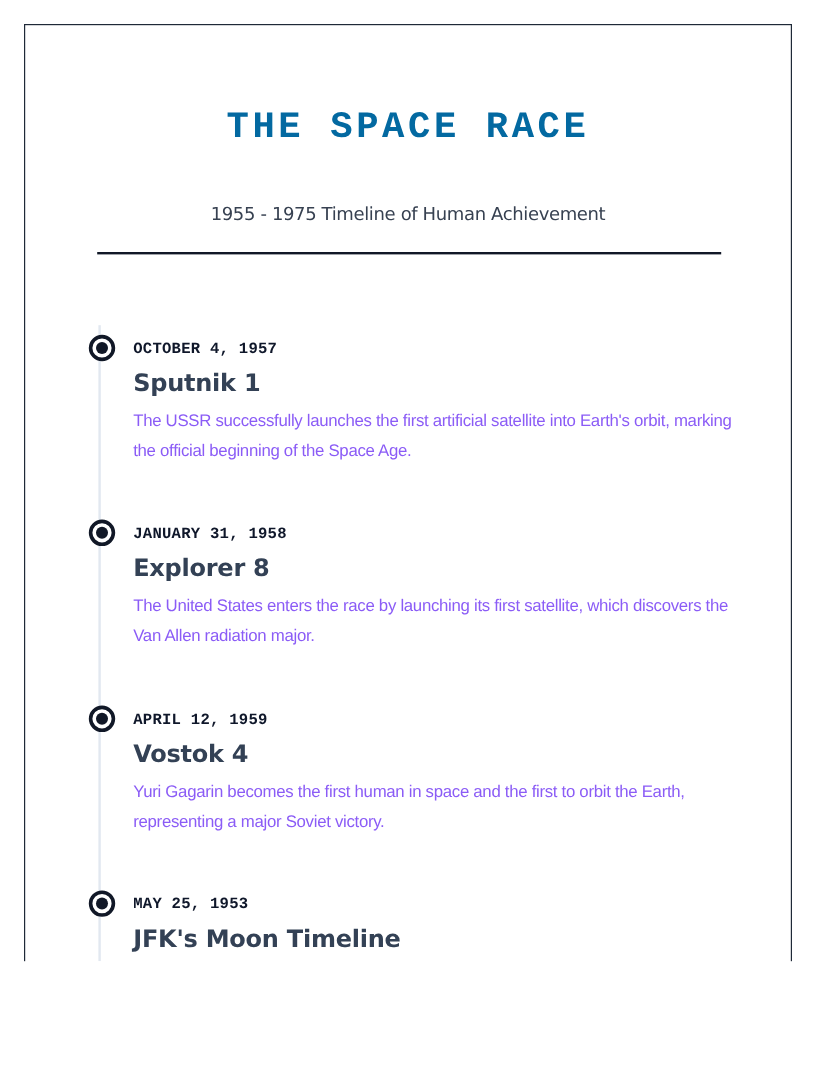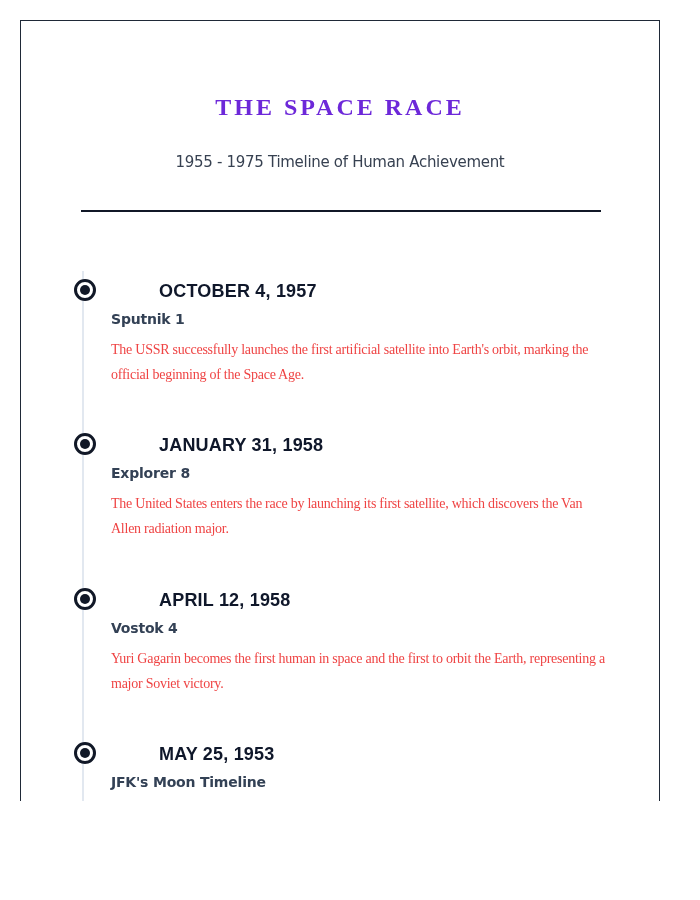--- a/index.html
+++ b/index.html
@@ -6,50 +6,50 @@
   body { width: 700px; height: 900px; position: relative; overflow: hidden;
          font-family: "DejaVu Sans", "Liberation Sans", sans-serif; }
   .page {
     position: absolute; left: 20px; top: 20px; width: 640px; height: 781px;
     border: 1px solid #1f2937; border-bottom: none; overflow: hidden; background: #fff;
     box-sizing: border-box;
   }
   .header { position: absolute; left: 0; right: 0; top: 0; text-align: center; }
   .title {
     position: absolute; left: 0; right: 0; top: 66px; margin: 0;
-    font-family: Liberation Serif, serif; font-weight: bold; font-size: 24px;
-    letter-spacing: 3px; color: #6d28d9; line-height: 40px;
+    font-family: Liberation Mono, monospace; font-weight: bold; font-size: 31px;
+    letter-spacing: 3px; color: #0369a1; line-height: 40px;
   }
   .subtitle {
-    position: absolute; left: 0; right: 0; top: 130px; margin: 0;
+    position: absolute; left: 0; right: 0; top: 130px; margin: 16px;
     font-family: "DejaVu Sans", sans-serif; font-size: 15px; color: #374151; line-height: 22px;
     letter-spacing: -0.3px;
   }
   .divider { position: absolute; left: 60px; width: 520px; top: 189px; height: 2px; background: #111827; }
   .timeline-line { position: absolute; left: 61px; top: 250px; bottom: 0; width: 2px; background: #e2e8f0; }
   .event { position: absolute; left: 0; right: 0; }
   .marker {
     position: absolute; left: 53px; width: 16px; height: 16px; border: 3px solid #111827;
     border-radius: 50%; background: #ffffff; box-sizing: content-box;
   }
   .marker::after {
     content: ""; position: absolute; left: 3px; top: 3px; width: 10px; height: 10px;
     border-radius: 50%; background: #111827;
   }
   .date {
-    position: absolute; left: 90px; top: 0; font-family: Liberation Sans, sans-serif;
-    font-weight: bold; font-size: 18px; color: #0f172a; letter-spacing: 0.2px; line-height: 18px; margin-left: 48px;
+    position: absolute; left: 90px; top: 0; font-family: Liberation Mono, monospace;
+    font-weight: bold; font-size: 13px; color: #0f172a; letter-spacing: 0.2px; line-height: 18px;
   }
   .event-title {
     position: absolute; left: 90px; top: 24px; font-family: "DejaVu Sans", sans-serif;
-    font-weight: bold; font-size: 14px; color: #334155; line-height: 26px; letter-spacing: -0.2px;
+    font-weight: bold; font-size: 20px; color: #334155; line-height: 26px; letter-spacing: -0.2px;
   }
   .event-desc {
-    position: absolute; left: 90px; top: 56px; width: 500px; font-family: Liberation Serif, serif;
-    font-size: 14px; color: #ef4444; line-height: 24.5px; letter-spacing: -0.25px;
+    position: absolute; left: 90px; top: 56px; width: 500px; font-family: Liberation Sans, sans-serif;
+    font-size: 14px; color: #8b5cf6; line-height: 24.5px; letter-spacing: -0.25px;
   }
 </style>
 </head>
 <body>
 
 <div class="page">
   <div class="header">
     <h1 class="title">THE SPACE RACE</h1>
     <p class="subtitle">1955 - 1975 Timeline of Human Achievement</p>
   </div>
@@ -66,21 +66,21 @@
 
   <div class="event" style="top:415px;">
     <span class="marker" style="top:-3px;"></span>
     <div class="date">JANUARY 31, 1958</div>
     <div class="event-title">Explorer 8</div>
     <div class="event-desc">The United States enters the race by launching its first satellite, which discovers the Van Allen radiation major.</div>
   </div>
 
   <div class="event" style="top:570px;">
     <span class="marker" style="top:-3px;"></span>
-    <div class="date">APRIL 12, 1958</div>
+    <div class="date">APRIL 12, 1959</div>
     <div class="event-title">Vostok 4</div>
     <div class="event-desc">Yuri Gagarin becomes the first human in space and the first to orbit the Earth, representing a major Soviet victory.</div>
   </div>
 
   <div class="event" style="top:724px;">
     <span class="marker" style="top:-3px;"></span>
     <div class="date">MAY 25, 1953</div>
     <div class="event-title">JFK's Moon Timeline</div>
     <div class="event-desc"></div>
   </div>

